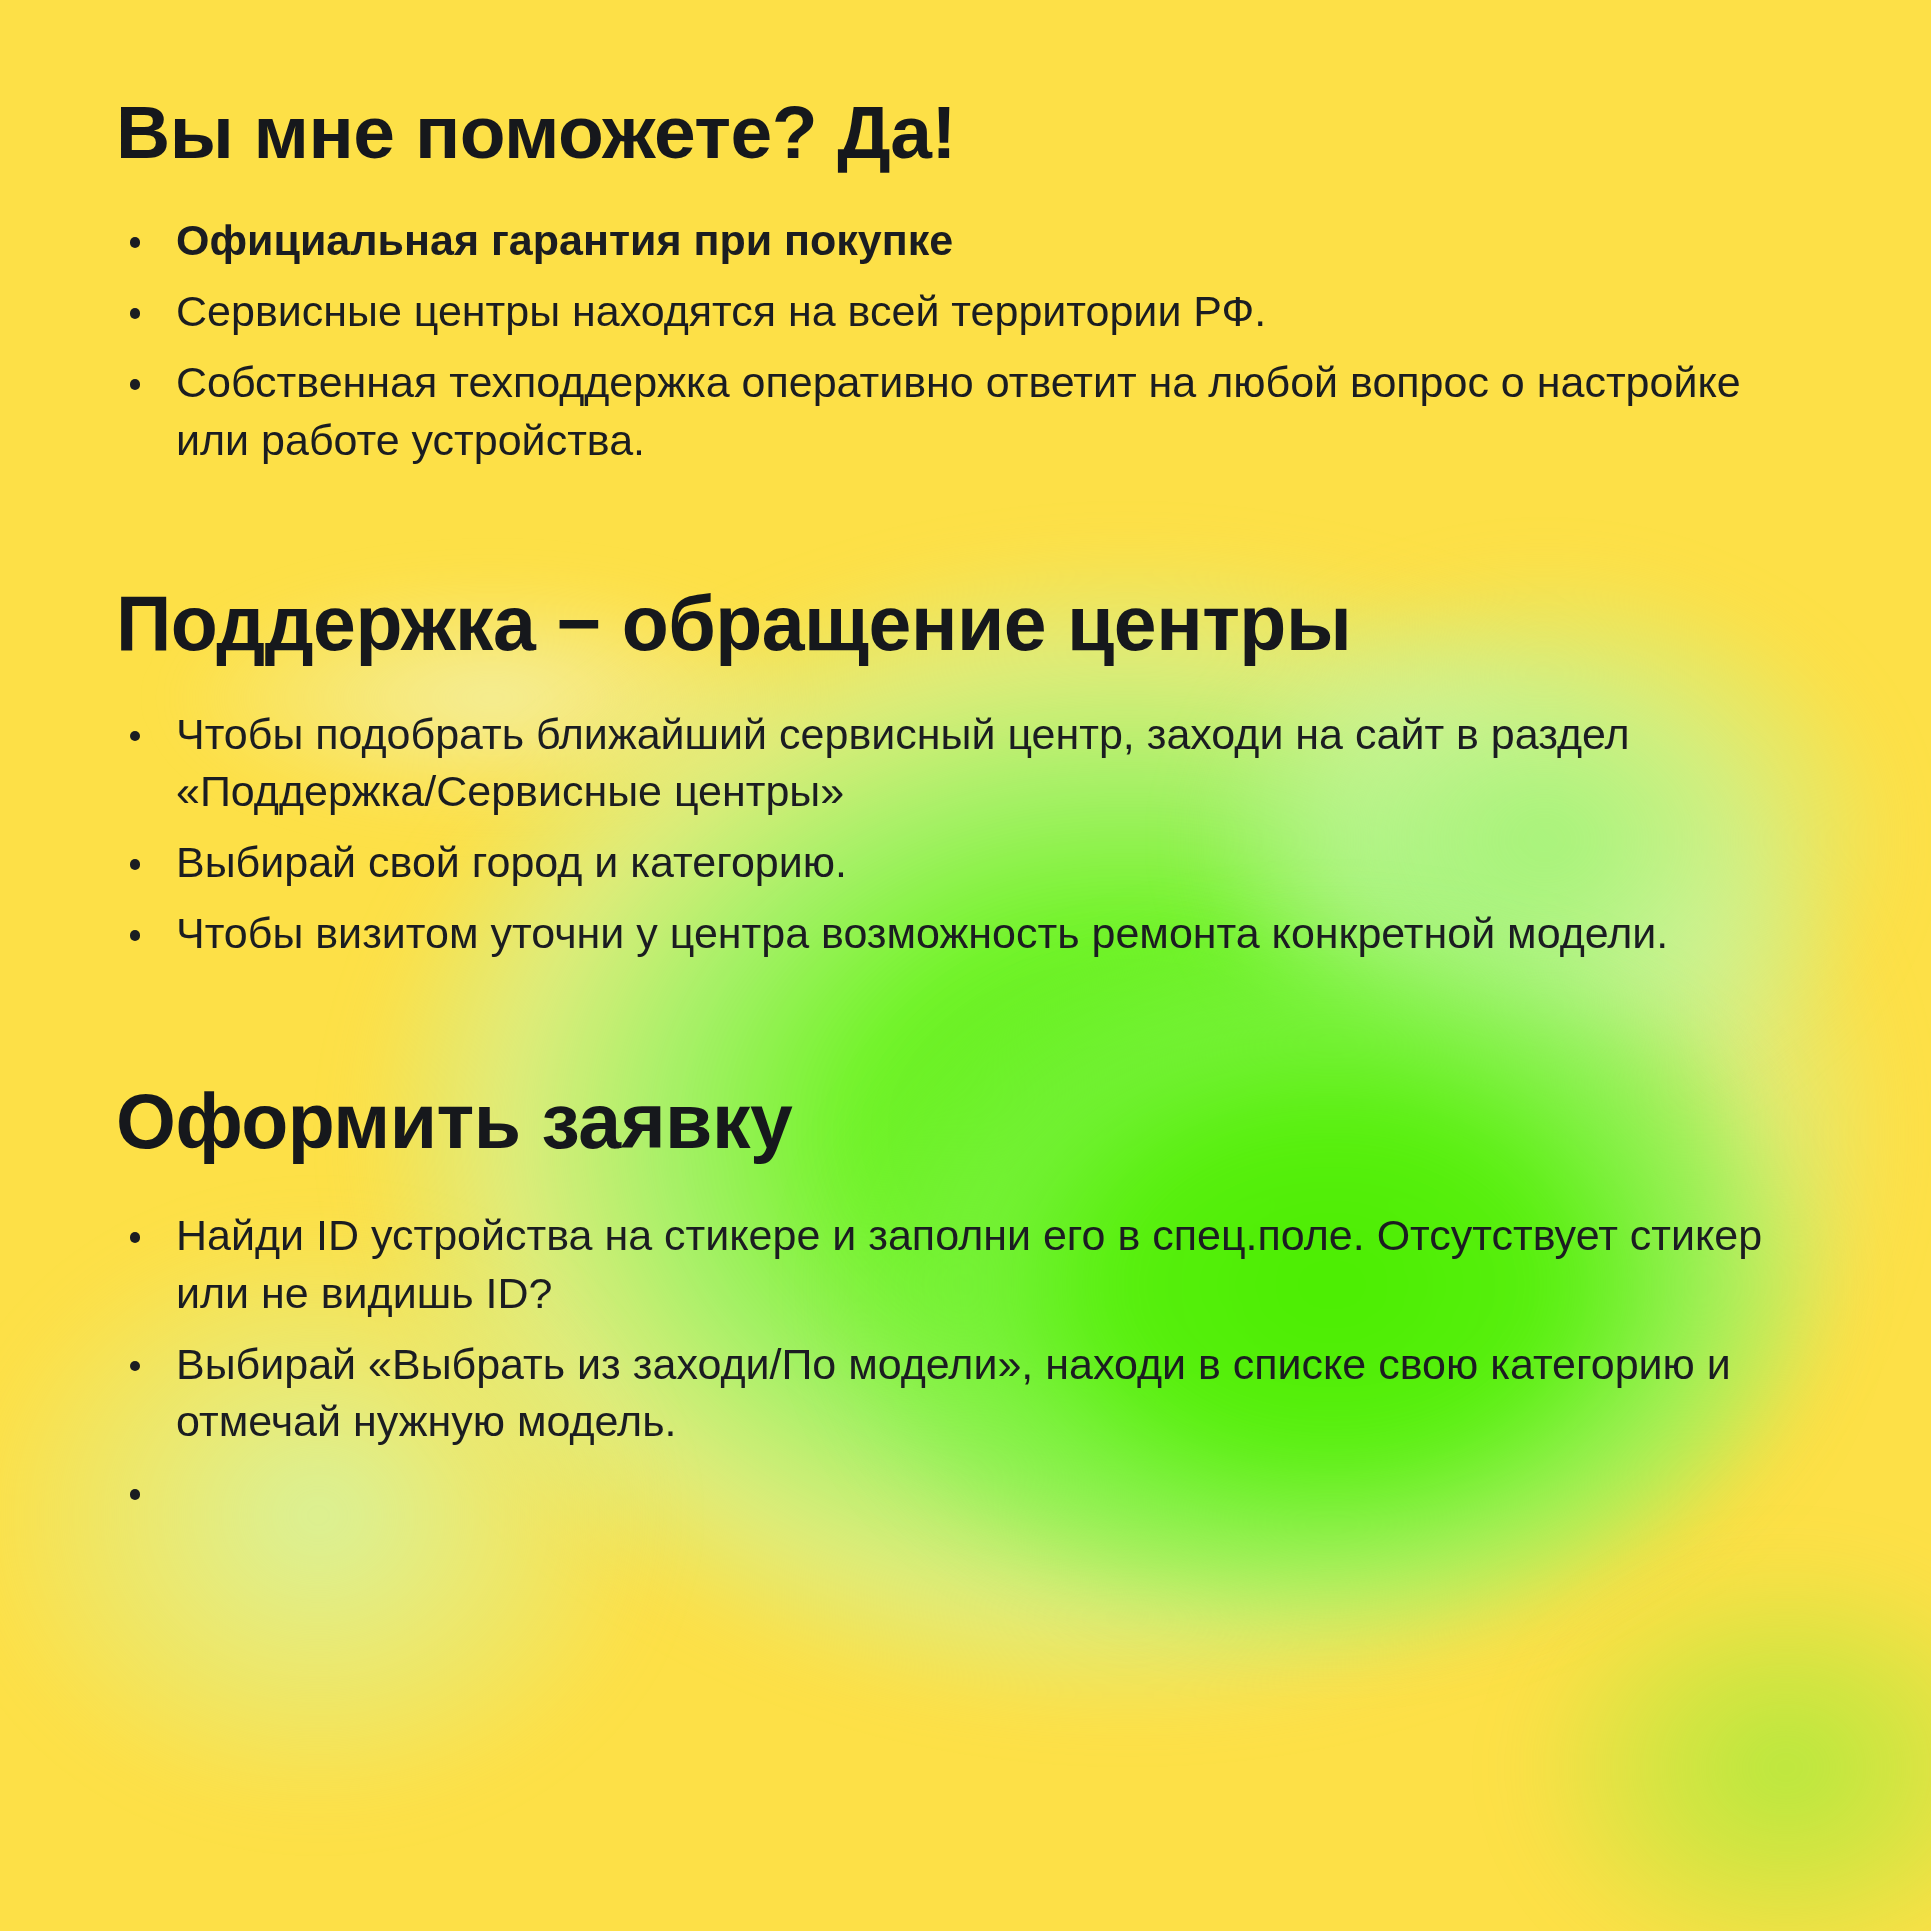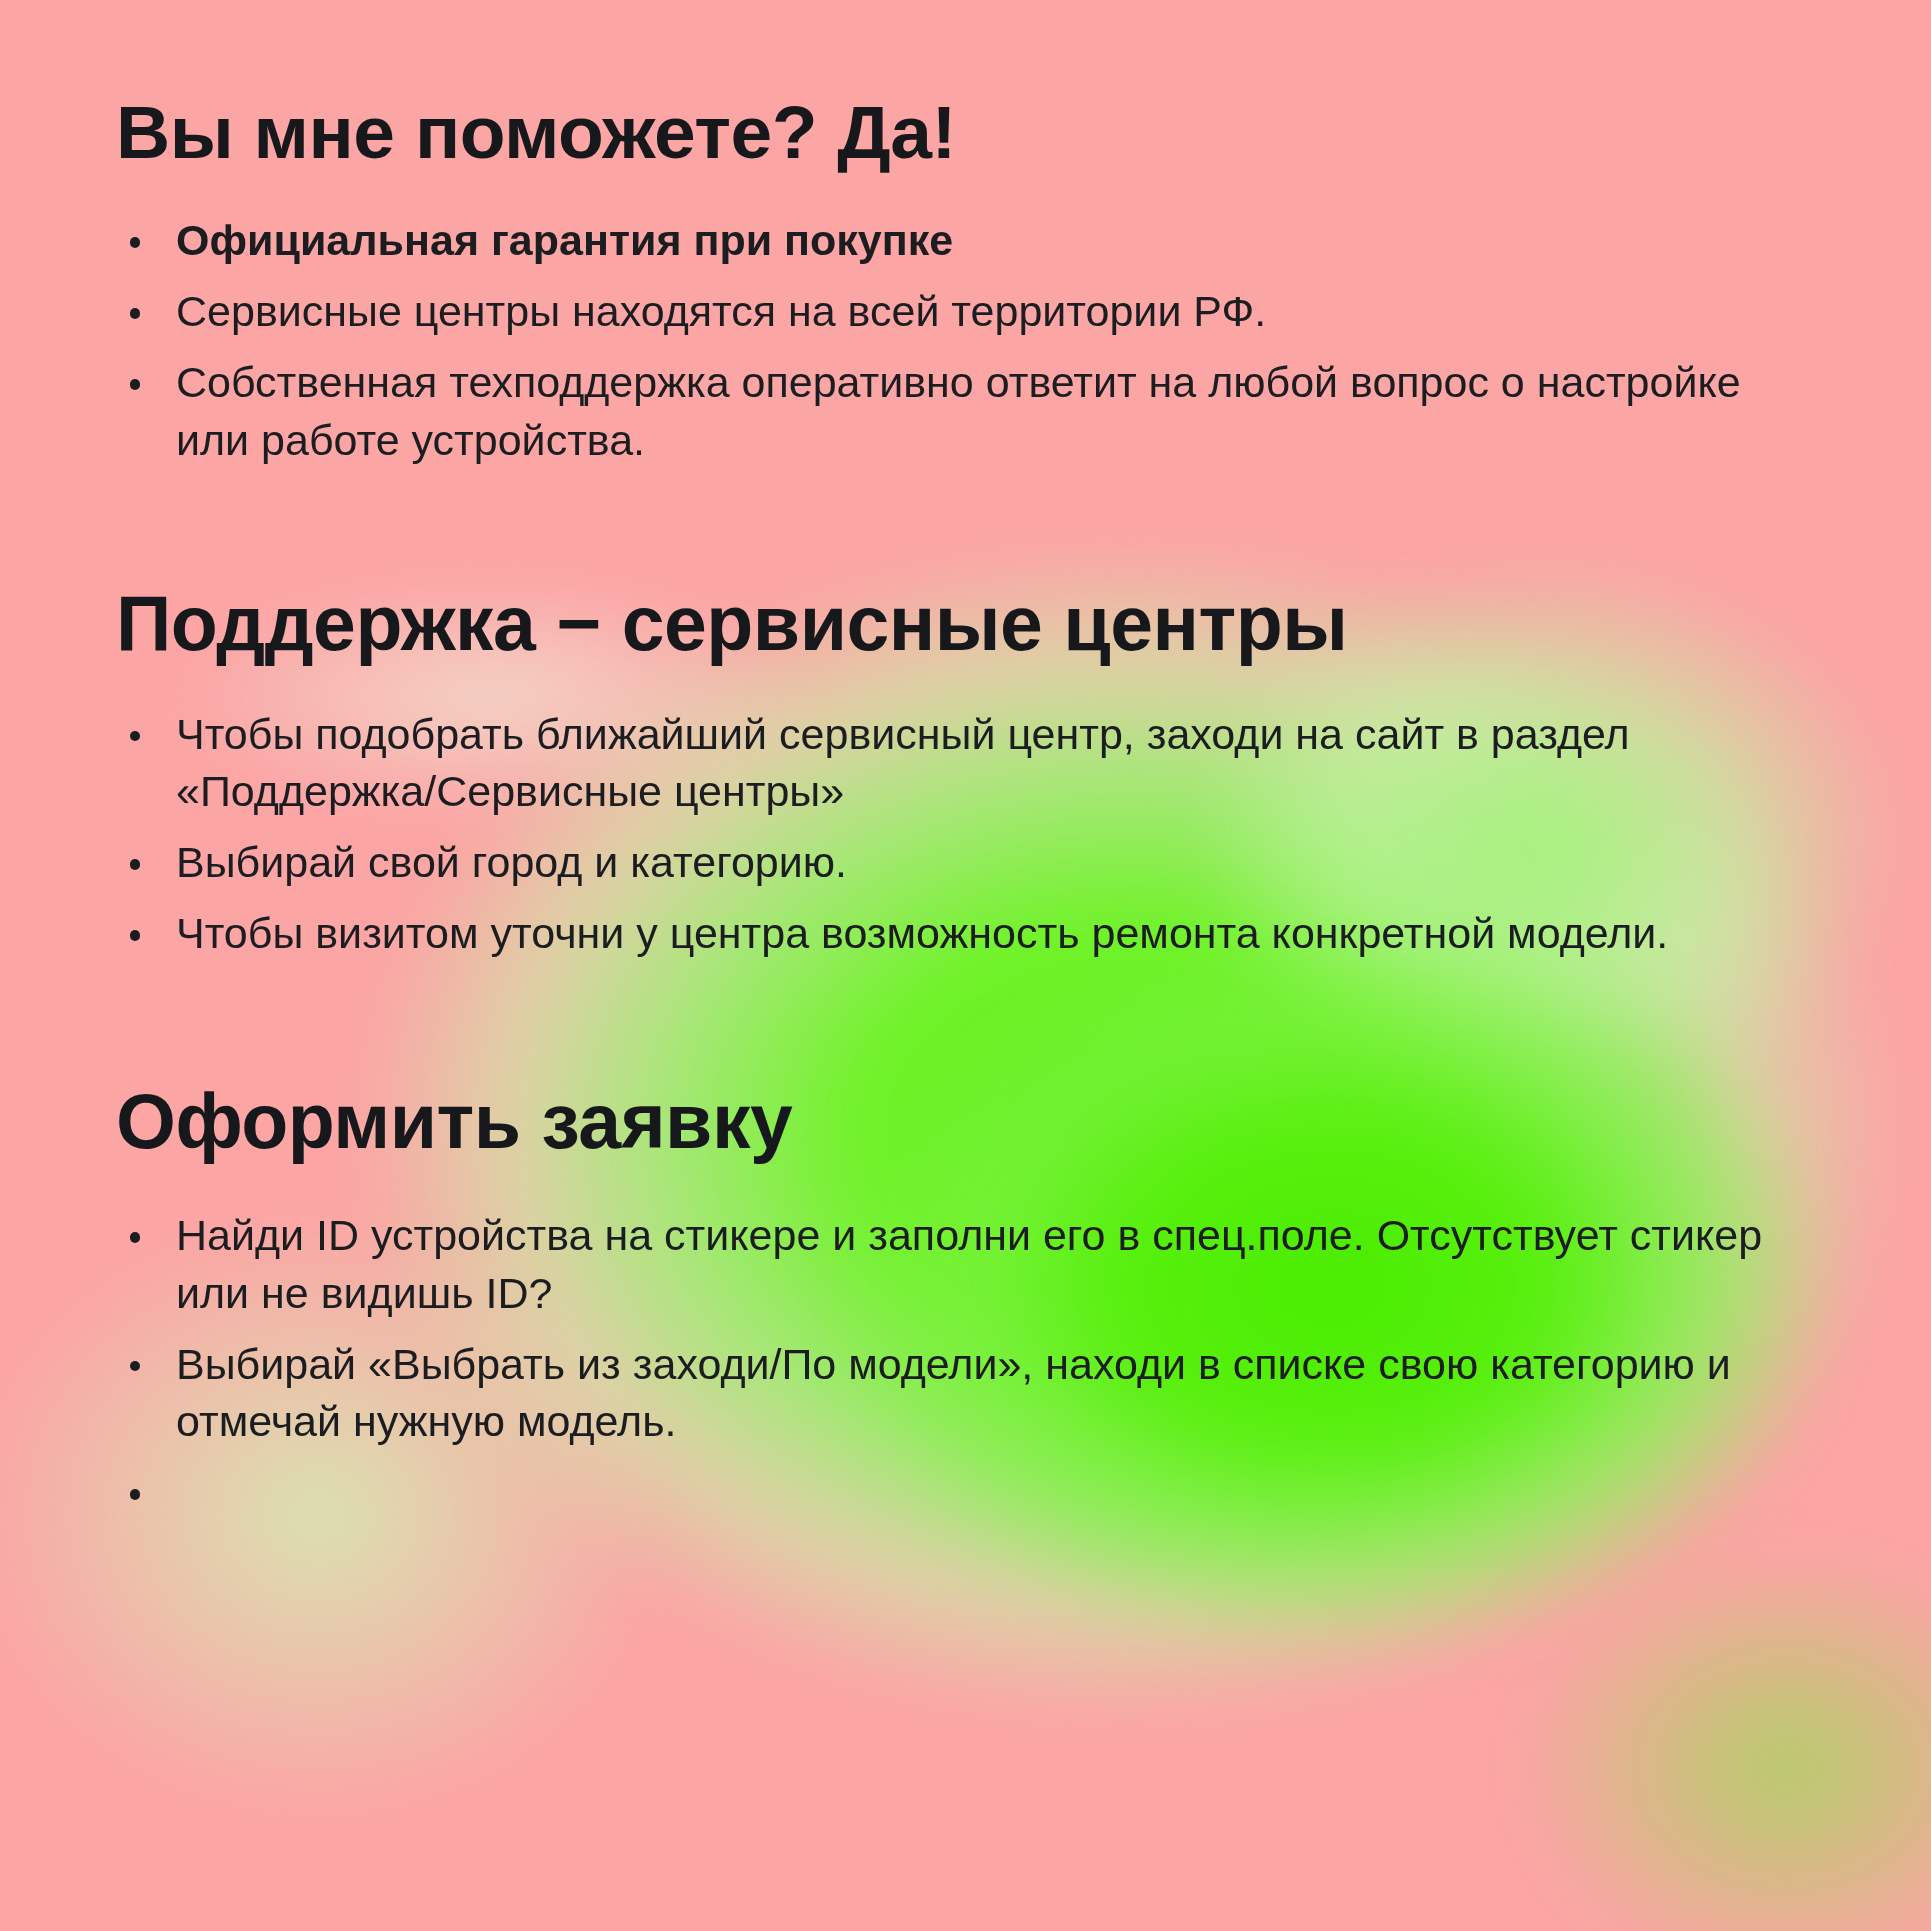--- a/index.html
+++ b/index.html
@@ -12,21 +12,21 @@
     font-family: "Liberation Sans", sans-serif;
     background: #dededd;
     overflow: hidden;
   }
 
   .page {
     position: relative;
     width: 1931px;
     height: 1931px;
     overflow: hidden;
-    background: #fca5a5;
+    background: #fde047;
   }
 
   
   .blob {
     position: absolute;
     pointer-events: none;
   }
   .blob-main {
     left: 174px;
     top: 406px;
@@ -165,21 +165,21 @@
           <span>Сервисные центры находятся на всей территории РФ.</span>
         </li>
         <li>
           <span class="dot"></span>
           <span>Собственная техподдержка оперативно ответит на любой вопрос о настройке или работе устройства.</span>
         </li>
       </ul>
     </section>
 
     <section class="block-2">
-      <h2 class="section-title">Поддержка − сервисные центры</h2>
+      <h2 class="section-title">Поддержка − обращение центры</h2>
       <ul class="bullets">
         <li>
           <span class="dot"></span>
           <span>Чтобы подобрать ближайший сервисный центр, заходи на сайт в раздел «Поддержка/Сервисные центры»</span>
         </li>
         <li>
           <span class="dot"></span>
           <span>Выбирай свой город и категорию.</span>
         </li>
         <li>

